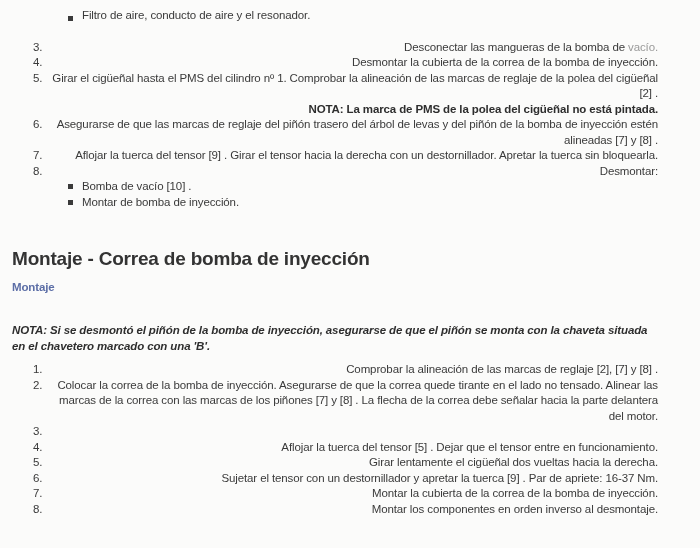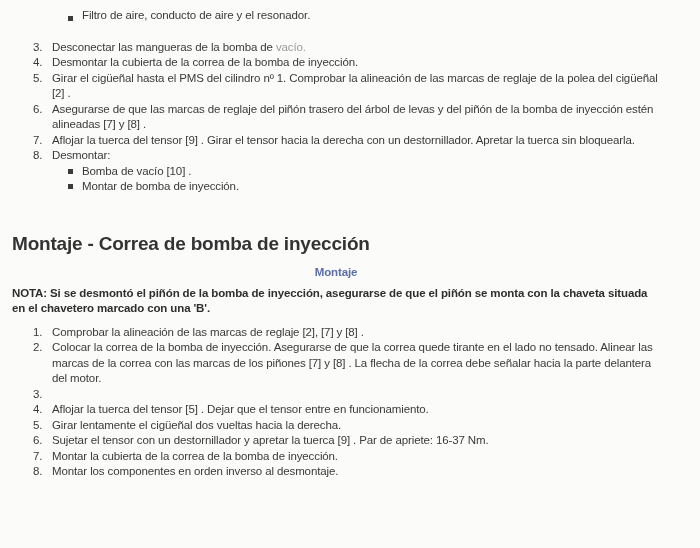--- a/index.html
+++ b/index.html
@@ -17,44 +17,44 @@
     box-sizing:border-box;
     padding:8px 40px 0 12px;
   }
   .sub-bullet-row{
     display:flex;align-items:center;
     margin-left:56px;margin-bottom:16px;
   }
   .steps{margin-left:21px;padding-right:2px;}
   .step{display:flex;align-items:flex-start;}
   .step-num{flex:0 0 19px;}
-  .step-body{flex:1;min-width:0;}
+  .step-body{flex:1;min-width:0;text-align:right;}
   .sq{
     flex:0 0 auto;display:inline-block;
     width:5px;height:5px;background:#3a3a3a;
     margin:5px 9px 0 0;
   }
   .nested-bullet{display:flex;align-items:flex-start;margin-left:16px;}
   .note{font-weight:bold;color:#2e2e2e;}
   .muted{color:#9a9a9a;}
   .section-title{
     font-size:19px;line-height:24px;
     font-weight:bold;color:#333;
     letter-spacing:-0.2px;
     margin-top:37px;
   }
   .section-subtitle{
     margin-top:9px;
     font-weight:bold;
-    font-size:11.5px;line-height:15px;text-align:center;
+    font-size:11.5px;line-height:15px;
   }
   .standalone-note{
-    margin-top:6px;
+    margin-top:28px;
     padding-right:8px;
-    font-weight:bold;color:#2e2e2e;
+    font-weight:bold;color:#2e2e2e;font-style:italic;
   }
   .steps-2{margin-top:8px;}
 </style>
 </head>
 <body>
 
 <div class="page">
 
   <div class="sub-bullet-row">
     <span class="sq"></span>
@@ -70,20 +70,21 @@
 
     <div class="step">
       <span class="step-num">4.</span>
       <span class="step-body">Desmontar la cubierta de la correa de la bomba de inyección.</span>
     </div>
 
     <div class="step">
       <span class="step-num">5.</span>
       <span class="step-body">
         <span>Girar el cigüeñal hasta el PMS del cilindro nº 1. Comprobar la alineación de las marcas de reglaje de la polea del cigüeñal [2] .</span>
+        <div class="note">NOTA: La marca de PMS de la polea del cigüeñal no está pintada.</div>
       </span>
     </div>
 
     <div class="step">
       <span class="step-num">6.</span>
       <span class="step-body">Asegurarse de que las marcas de reglaje del piñón trasero del árbol de levas y del piñón de la bomba de inyección estén alineadas [7] y [8] .</span>
     </div>
 
     <div class="step">
       <span class="step-num">7.</span>

